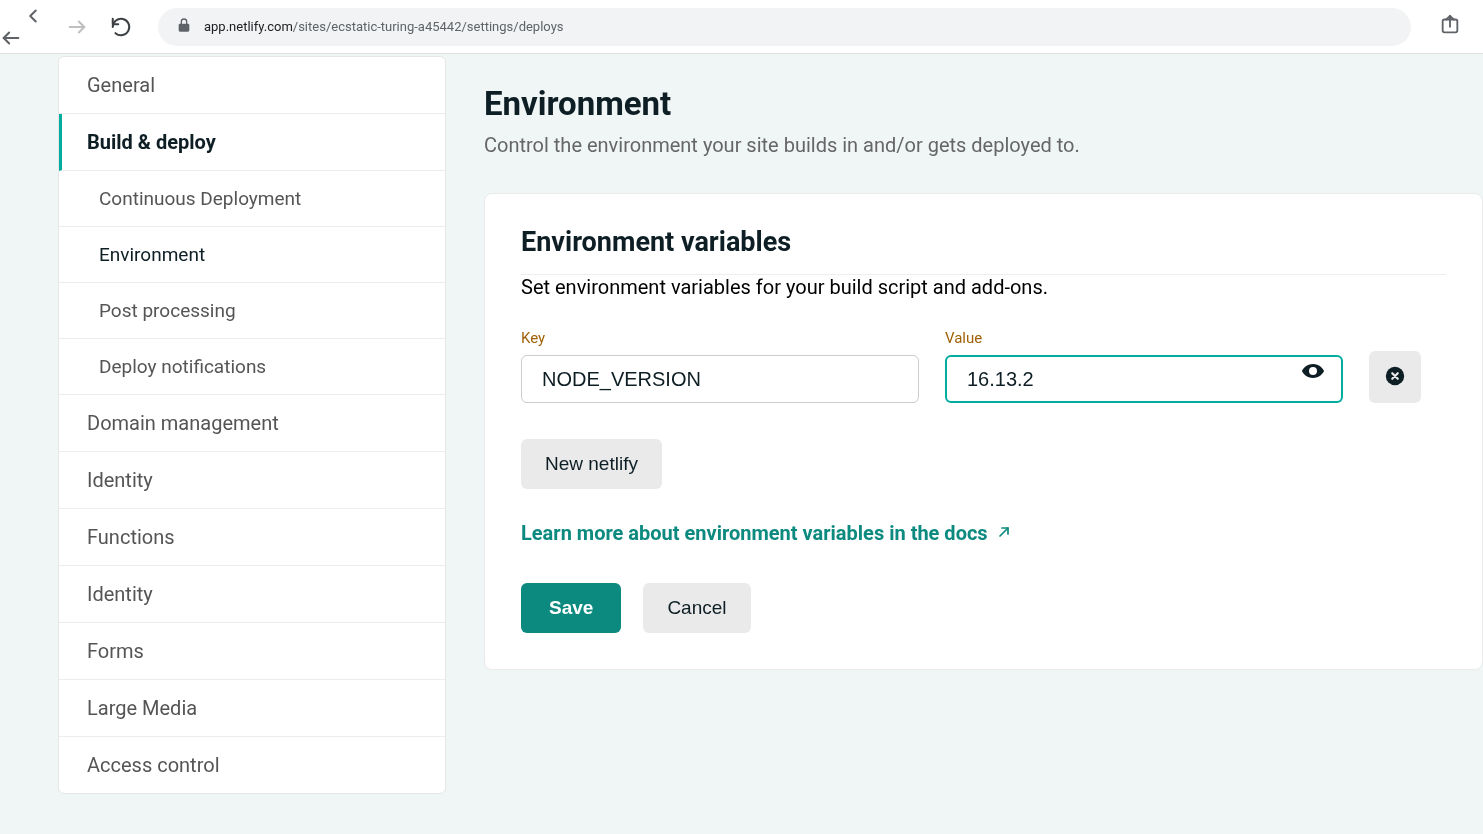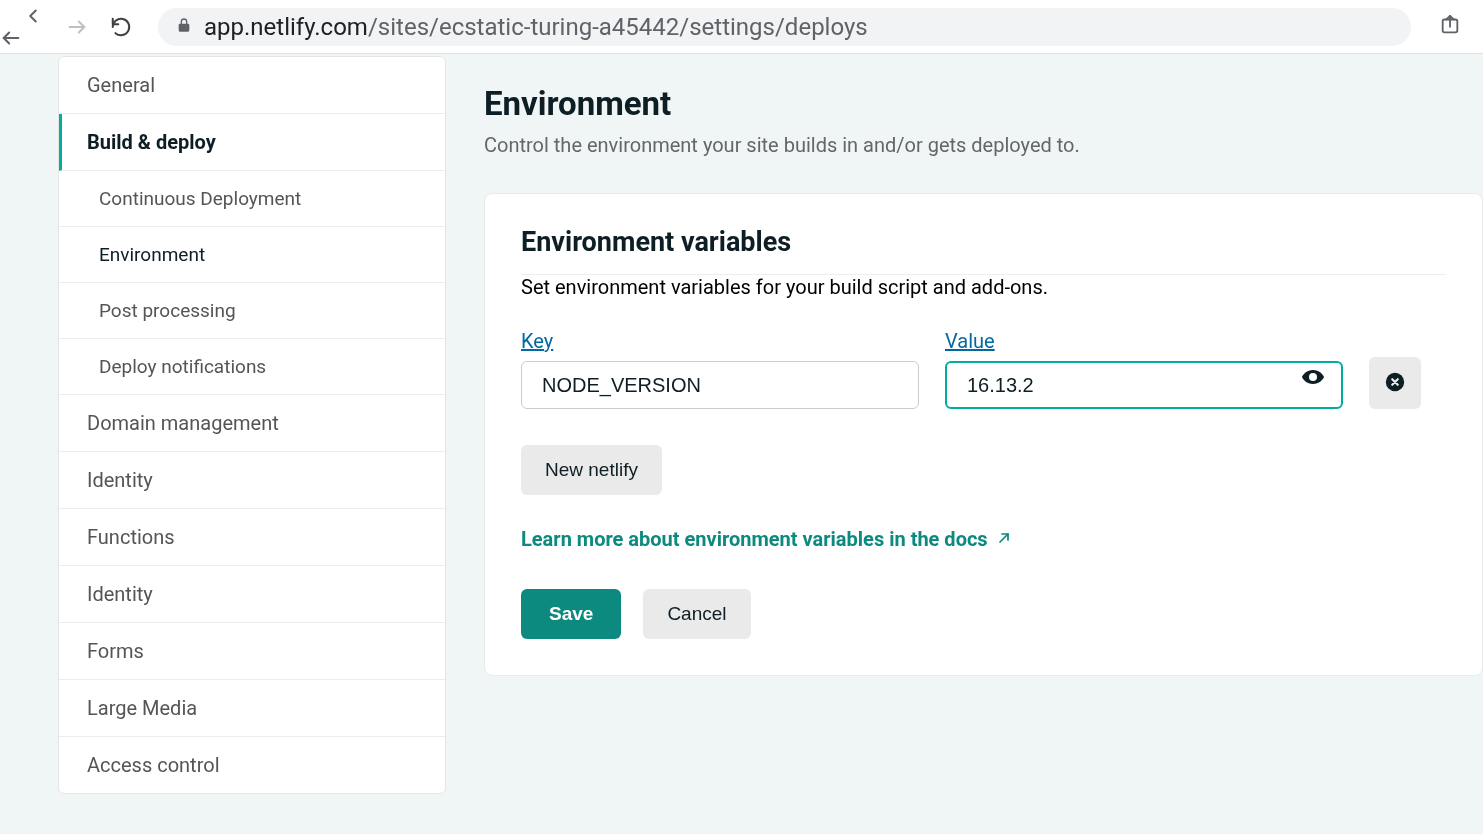--- a/index.html
+++ b/index.html
@@ -33,21 +33,21 @@
       display: flex;
       align-items: center;
       height: 38px;
       background: #f1f3f4;
       border-radius: 20px;
       padding: 0 18px;
       margin-left: 8px;
       gap: 12px;
     }
     .address-bar .url {
-      font-size: 24px;
+      font-size: 13px;
       color: #5f6368;
       white-space: nowrap;
     }
     .address-bar .url .dark { color: #202124; }
     .share-icon {
       padding: 0 10px;
     }
 
     
     .page {
@@ -132,23 +132,22 @@
       align-items: flex-end;
       gap: 26px;
       margin-bottom: 36px;
     }
     .field {
       display: flex;
       flex-direction: column;
       gap: 8px;
     }
     .field label {
-      font-size: 20px;
-      color: #0369a1;
-      text-decoration: underline;
+      font-size: 15px;
+      color: #a16207;
     }
     .field input {
       height: 48px;
       border: 1px solid #ccc;
       border-radius: 6px;
       padding: 0 20px;
       font-size: 20px;
       color: #0e1e25;
       outline: none;
     }

